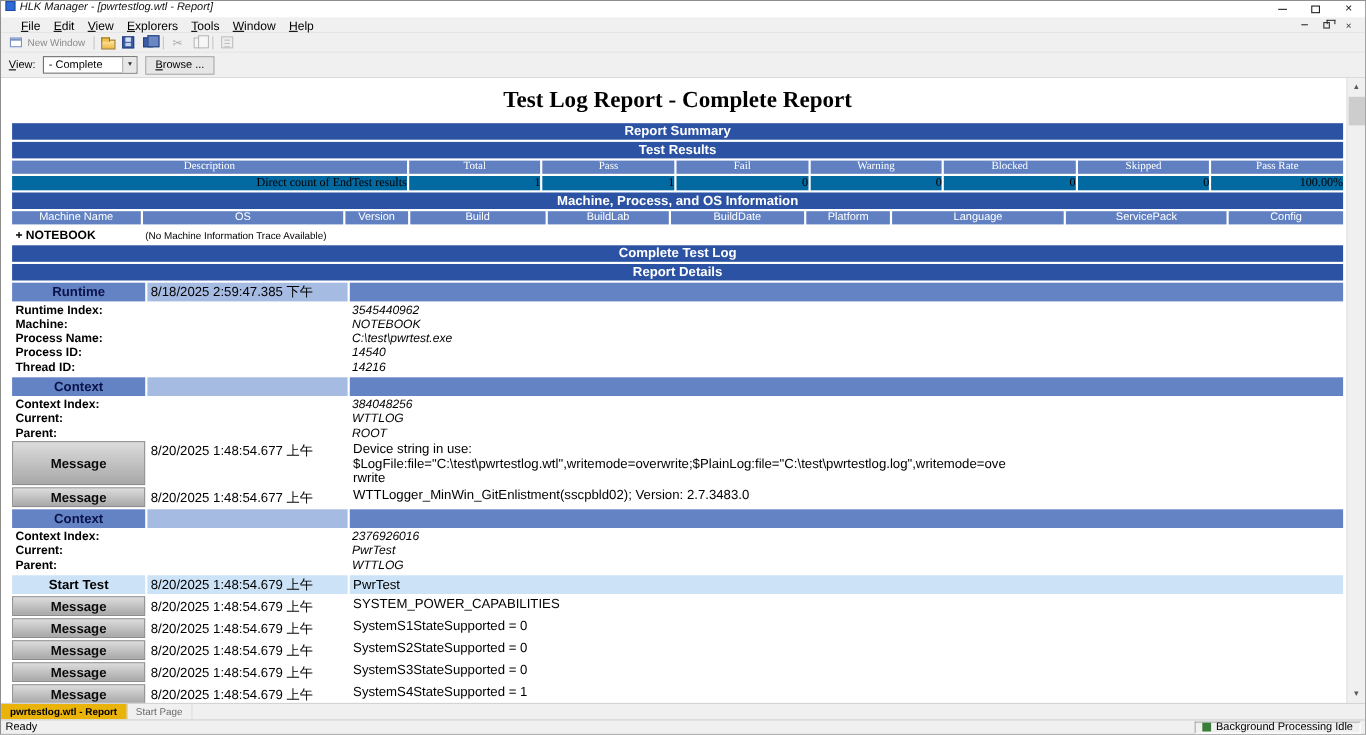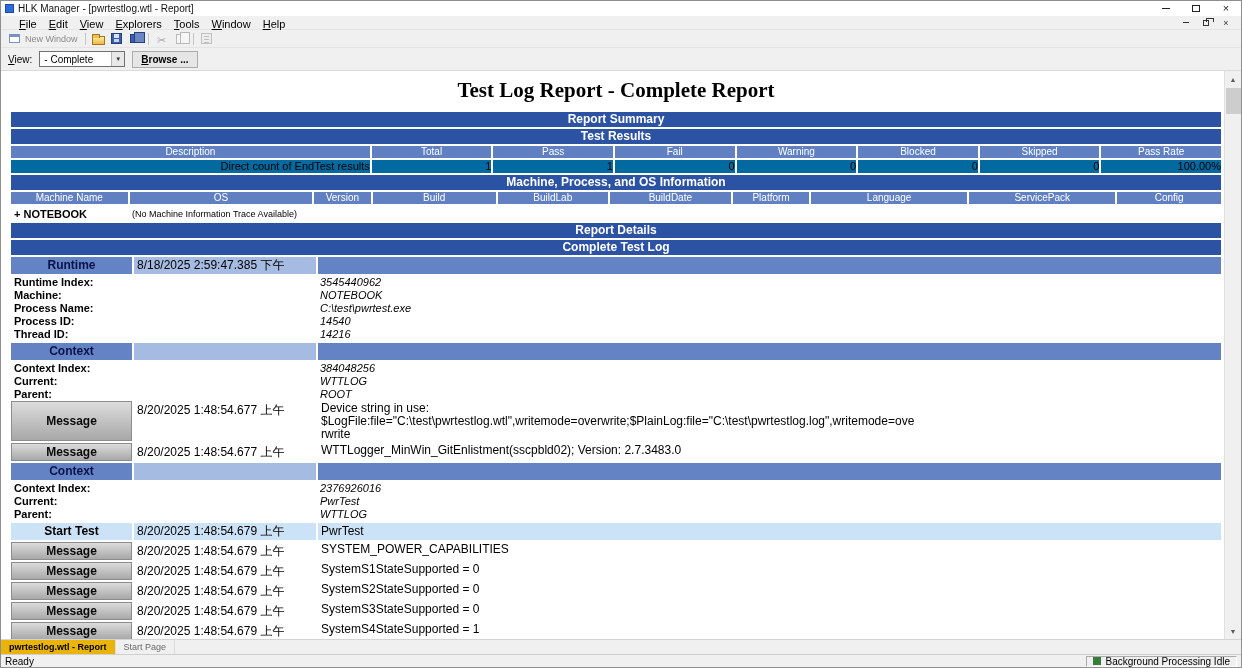--- a/index.html
+++ b/index.html
@@ -2,21 +2,21 @@
 <html><head>
 <meta charset="utf-8">
 <style>
   * { margin:0; padding:0; box-sizing:border-box; }
   html,body { width:1242px; height:668px; overflow:hidden; background:#D8D8D8;
               font-family:"Liberation Sans", sans-serif; color:#000; }
   .window { width:1242px; height:668px; border:1px solid #8F8F8F; background:#F0F0F0;
             display:flex; flex-direction:column; }
 
   
-  .titlebar { height:15px; background:#FFFFFF; display:flex; align-items:center; flex:0 0 auto; }
+  .titlebar { height:15px; background:#FFFFFF; display:flex; flex:0 0 auto;font-style:italic; }
   .app-icon { width:9px; height:9px; margin:0 4px 0 4px; background:#2E6BD6; border:1px solid #1C4CA8; }
   .title-text { font-size:10px; color:#111; white-space:nowrap; }
   .win-controls { margin-left:auto; display:flex; height:100%; }
   .wbtn { width:30px; height:100%; display:flex; align-items:center; justify-content:center; }
   .glyph-min { width:8px; height:1px; background:#222; }
   .glyph-max { width:8px; height:7px; border:1px solid #222; }
   .glyph-close { font-size:11px; line-height:1; color:#222; }
 
   
   .menubar { height:14px; background:#F0F0F0; display:flex; align-items:center; padding-left:12px;
@@ -61,31 +61,31 @@
   
   .viewbar { height:23px; background:#F0F0F0; display:flex; align-items:center; gap:7px;
              padding-left:7px; flex:0 0 auto; border-bottom:1px solid #DADADA; }
   .vb-label { font-size:10px; }
   .combo { width:86px; height:16px; background:#fff; border:1px solid #707070; display:flex;
            align-items:center; font-size:10px; padding-left:4px; }
   .combo .arrow { margin-left:auto; width:13px; height:100%; background:#E8E8E8;
            border-left:1px solid #B4B4B4; display:flex; align-items:center; justify-content:center;
            font-size:6px; color:#333; }
   .browse-btn { height:17px; padding:0 8px; font-size:10px; background:#E6E6E6;
-           border:1px solid #ACACAC; font-family:"Liberation Sans", sans-serif;font-weight:bold; }
+           border:1px solid #ACACAC; font-family:"Liberation Sans", sans-serif; }
 
   
   .report-area { flex:1 1 auto; display:flex; background:#FFFFFF; overflow:hidden; }
   .report-scroll { flex:1; overflow:hidden; padding:0 3px 0 10px; }
   .r-title { text-align:center; font-family:"Liberation Serif", serif; font-weight:bold;
              font-size:21px; padding:7px 0 9px; }
   .bar { background:#2B52A3; color:#fff; font-weight:bold; font-size:12px; text-align:center;
          height:15px; line-height:15px; margin-bottom:2px; }
   .grid { display:grid; column-gap:2px; margin-bottom:2px; }
-  .results-cols { grid-template-columns:3fr repeat(7,1fr); }
+  .results-cols { grid-template-columns:3fr repeat(7,1fr);font-family:Liberation Serif, serif; }
   .machine-cols { grid-template-columns:118fr 185fr 57fr 125fr 111fr 123fr 77fr 158fr 148fr 105fr; }
   .col-h { background:#6080C1; color:#fff; font-size:10px; text-align:center; height:12px; line-height:12px; }
   .cell  { background:#0369a1; font-size:11px; text-align:right; height:13px; line-height:13px; }
   .machine-row { display:flex; align-items:center; height:15px; margin-bottom:2px; }
   .machine-name { font-weight:bold; font-size:11px; width:121px; padding-left:3px; }
   .machine-note { font-size:9px; }
 
   
   .lrow { display:grid; grid-template-columns:121px 182px 1fr; column-gap:2px; }
   .row-section { margin:2px 0; }
@@ -241,22 +241,22 @@
           <span class="col-h">Platform</span>
           <span class="col-h">Language</span>
           <span class="col-h">ServicePack</span>
           <span class="col-h">Config</span>
         </div>
       <div class="machine-row">
         <span class="machine-name">+ NOTEBOOK</span>
         <span class="machine-note">(No Machine Information Trace Available)</span>
       </div>
 
+      <div class="bar">Complete Test Log</div>
       <div class="bar">Report Details</div>
-      <div class="bar">Complete Test Log</div>
       <div id="log-rows">
           <div class="lrow row-section">
             <div class="c1">Runtime</div>
             <div class="c2">8/18/2025 2:59:47.385 下午</div>
             <div class="c3"></div>
           </div>
           <div class="lrow row-kv">
             <div class="c1">Runtime Index:</div>
             <div class="c2"></div>
             <div class="c3">3545440962</div>

